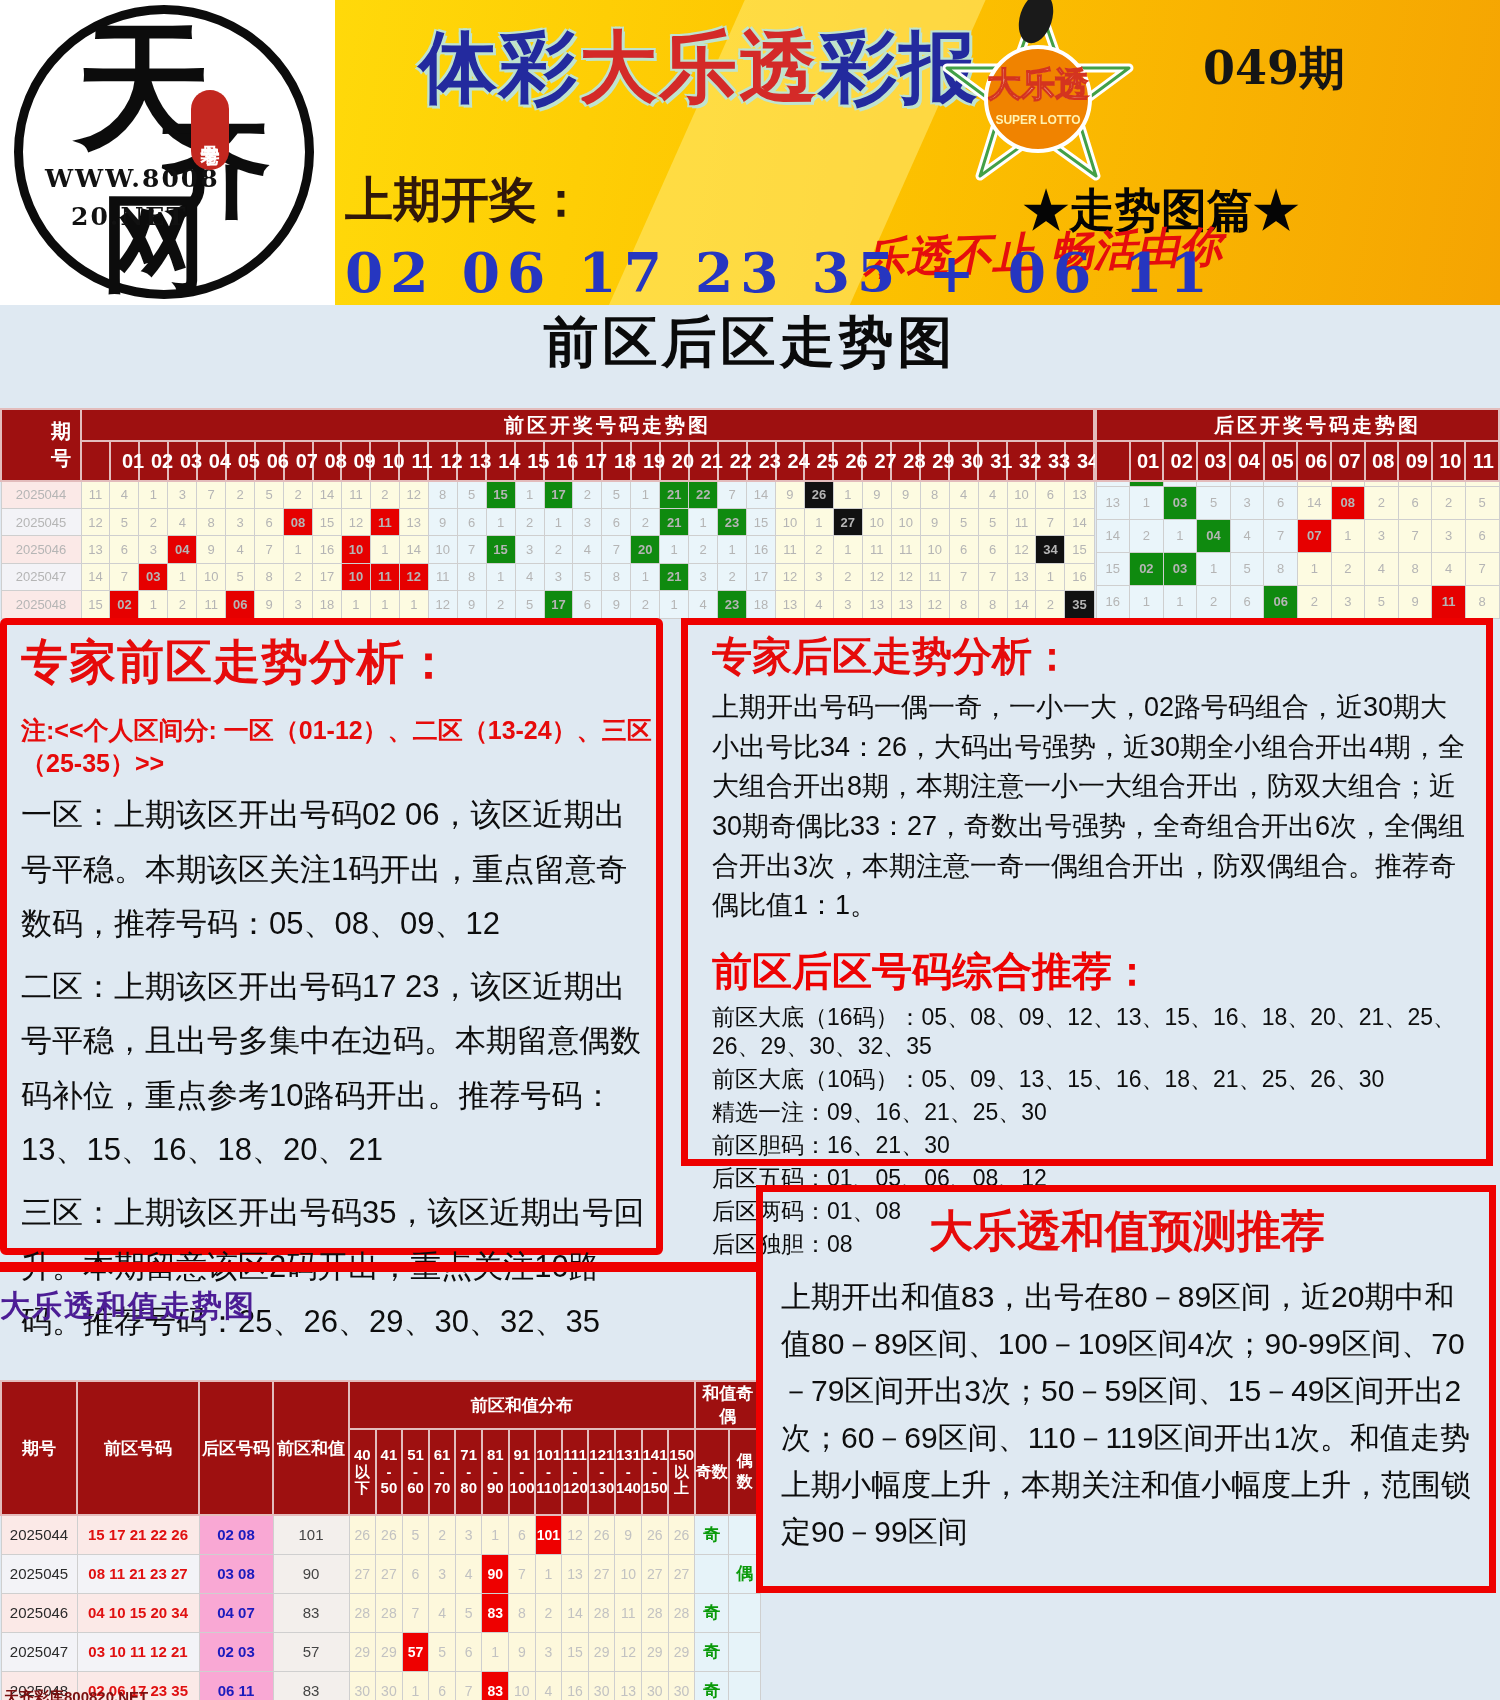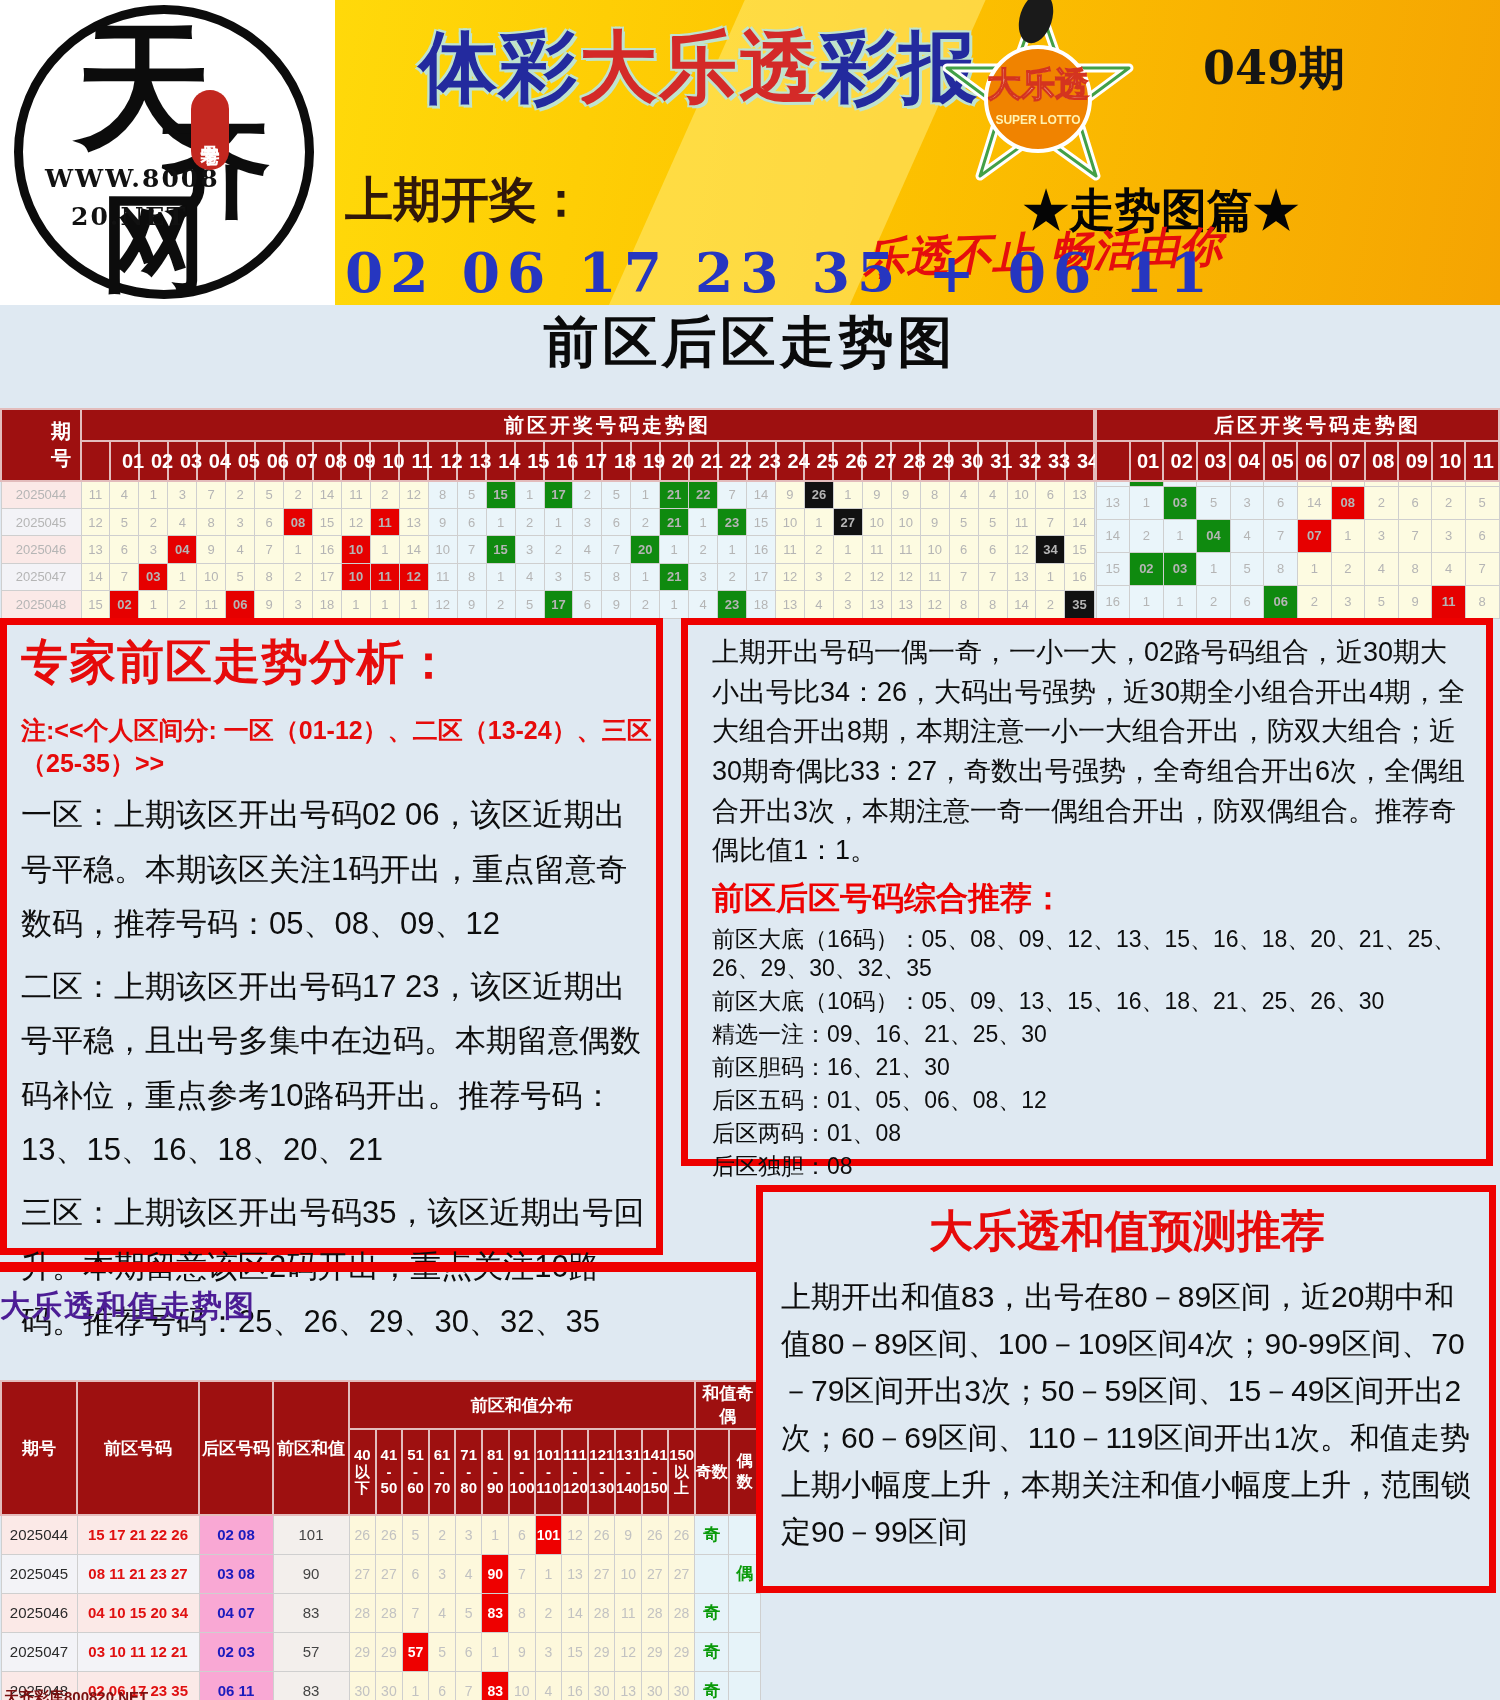--- a/index.html
+++ b/index.html
@@ -62,28 +62,28 @@
   td.period { font-size:15px; color:#2a2a2a; background:#fbe9e7; font-weight:normal; }
   td.period.alt { background:#f3f3f7; }
   .z1,.z3 { background:#fdfbe1; } .z2 { background:#eaf5fa; }
   .bz1 { background:#eaf5fa; } .bz2 { background:#fdfbe1; }
   td.hit { color:#ffffff; font-weight:bold; font-size:14px; }
   .hz1 { background:#e60000; } .hz2 { background:#0f8a0f; } .hz3 { background:#111111; }
   .hbz1 { background:#0f8a0f; } .hbz2 { background:#e60000; }
 
   
   .box { position:absolute; border:7px solid #ee0000; background:transparent; }
-  .box-left  { left:0; top:618px; width:663px; height:637px; padding:6px 4px 0 14px; }
+  .box-left  { left:0; top:618px; width:663px; height:637px; padding:6px 4px 0 14px;border-radius:6px; }
   .box-right { left:681px; top:618px; width:812px; height:548px; padding:4px 14px 0 24px; }
   .an-title  { color:#e60b0b; font-weight:bold; font-size:47px; letter-spacing:1px; }
   .an-note   { color:#e60b0b; font-weight:bold; font-size:25px; margin-top:20px; }
   .an-p      { color:#0d0d0d; font-size:31px; line-height:1.76; margin-top:8px; }
   .an-title2 { color:#e60b0b; font-weight:bold; font-size:40px; }
   .an-body   { color:#0d0d0d; font-size:27px; line-height:1.47; margin-top:4px; }
-  .rec-title { color:#ee0202; font-weight:bold; font-size:32px; margin-top:6px; }
+  .rec-title { color:#ee0202; font-weight:bold; font-size:40px; margin-top:18px; }
   .rec-line  { color:#0d0d0d; font-size:23px; line-height:1.26; margin-top:4px; }
 
   
   .bottom-redline { position:absolute; left:0; top:1262px; width:758px; height:10px; background:#ee0000; }
   .sum-title { position:absolute; left:0; top:1286px; width:758px; text-align:left; color:#4c1d95;
                font-weight:bold; font-size:30px; letter-spacing:2px; }
   #sumTable { position:absolute; left:0; top:1380px; width:758px; border-collapse:collapse; table-layout:fixed; }
   #sumTable th { background:#9e1010; color:#fff; font-weight:bold; border:2px solid #e3bcbc; padding:0; }
   th.sh-main { font-size:17px; }
   th.sh-group { height:34px; font-size:17px; }
@@ -482,20 +482,21 @@
 
   <section class="box box-left">
     <div class="an-title">专家前区走势分析：</div>
     <div class="an-note">注:&lt;&lt;个人区间分: 一区（01-12）、二区（13-24）、三区（25-35）&gt;&gt;</div>
     <div class="an-p">一区：上期该区开出号码02 06，该区近期出号平稳。本期该区关注1码开出，重点留意奇数码，推荐号码：05、08、09、12</div>
     <div class="an-p">二区：上期该区开出号码17 23，该区近期出号平稳，且出号多集中在边码。本期留意偶数码补位，重点参考10路码开出。推荐号码：13、15、16、18、20、21</div>
     <div class="an-p">三区：上期该区开出号码35，该区近期出号回升。本期留意该区2码开出，重点关注10路码。推荐号码：25、26、29、30、32、35</div>
   </section>
 
   <section class="box box-right">
+    <div class="an-title2">专家后区走势分析：</div>
     <div class="an-body">上期开出号码一偶一奇，一小一大，02路号码组合，近30期大小出号比34：26，大码出号强势，近30期全小组合开出4期，全大组合开出8期，本期注意一小一大组合开出，防双大组合；近30期奇偶比33：27，奇数出号强势，全奇组合开出6次，全偶组合开出3次，本期注意一奇一偶组合开出，防双偶组合。推荐奇偶比值1：1。</div>
     <div class="rec-title">前区后区号码综合推荐：</div>
     <div class="rec-line">前区大底（16码）：05、08、09、12、13、15、16、18、20、21、25、26、29、30、32、35</div>
     <div class="rec-line">前区大底（10码）：05、09、13、15、16、18、21、25、26、30</div>
     <div class="rec-line">精选一注：09、16、21、25、30</div>
     <div class="rec-line">前区胆码：16、21、30</div>
     <div class="rec-line">后区五码：01、05、06、08、12</div>
     <div class="rec-line">后区两码：01、08</div>
     <div class="rec-line">后区独胆：08</div>
   </section>

